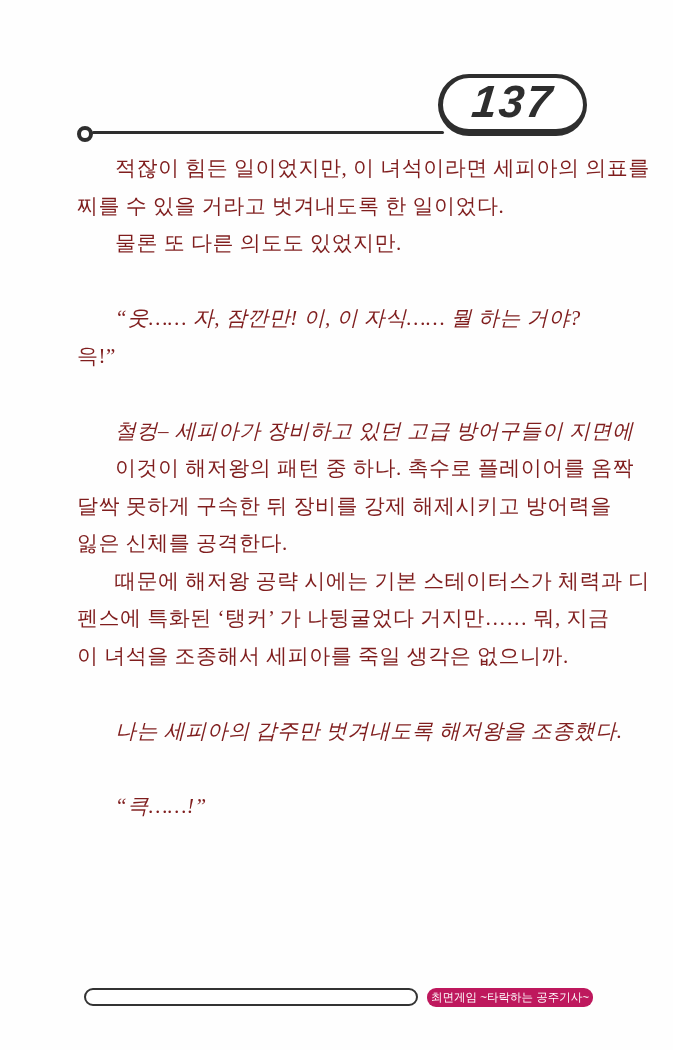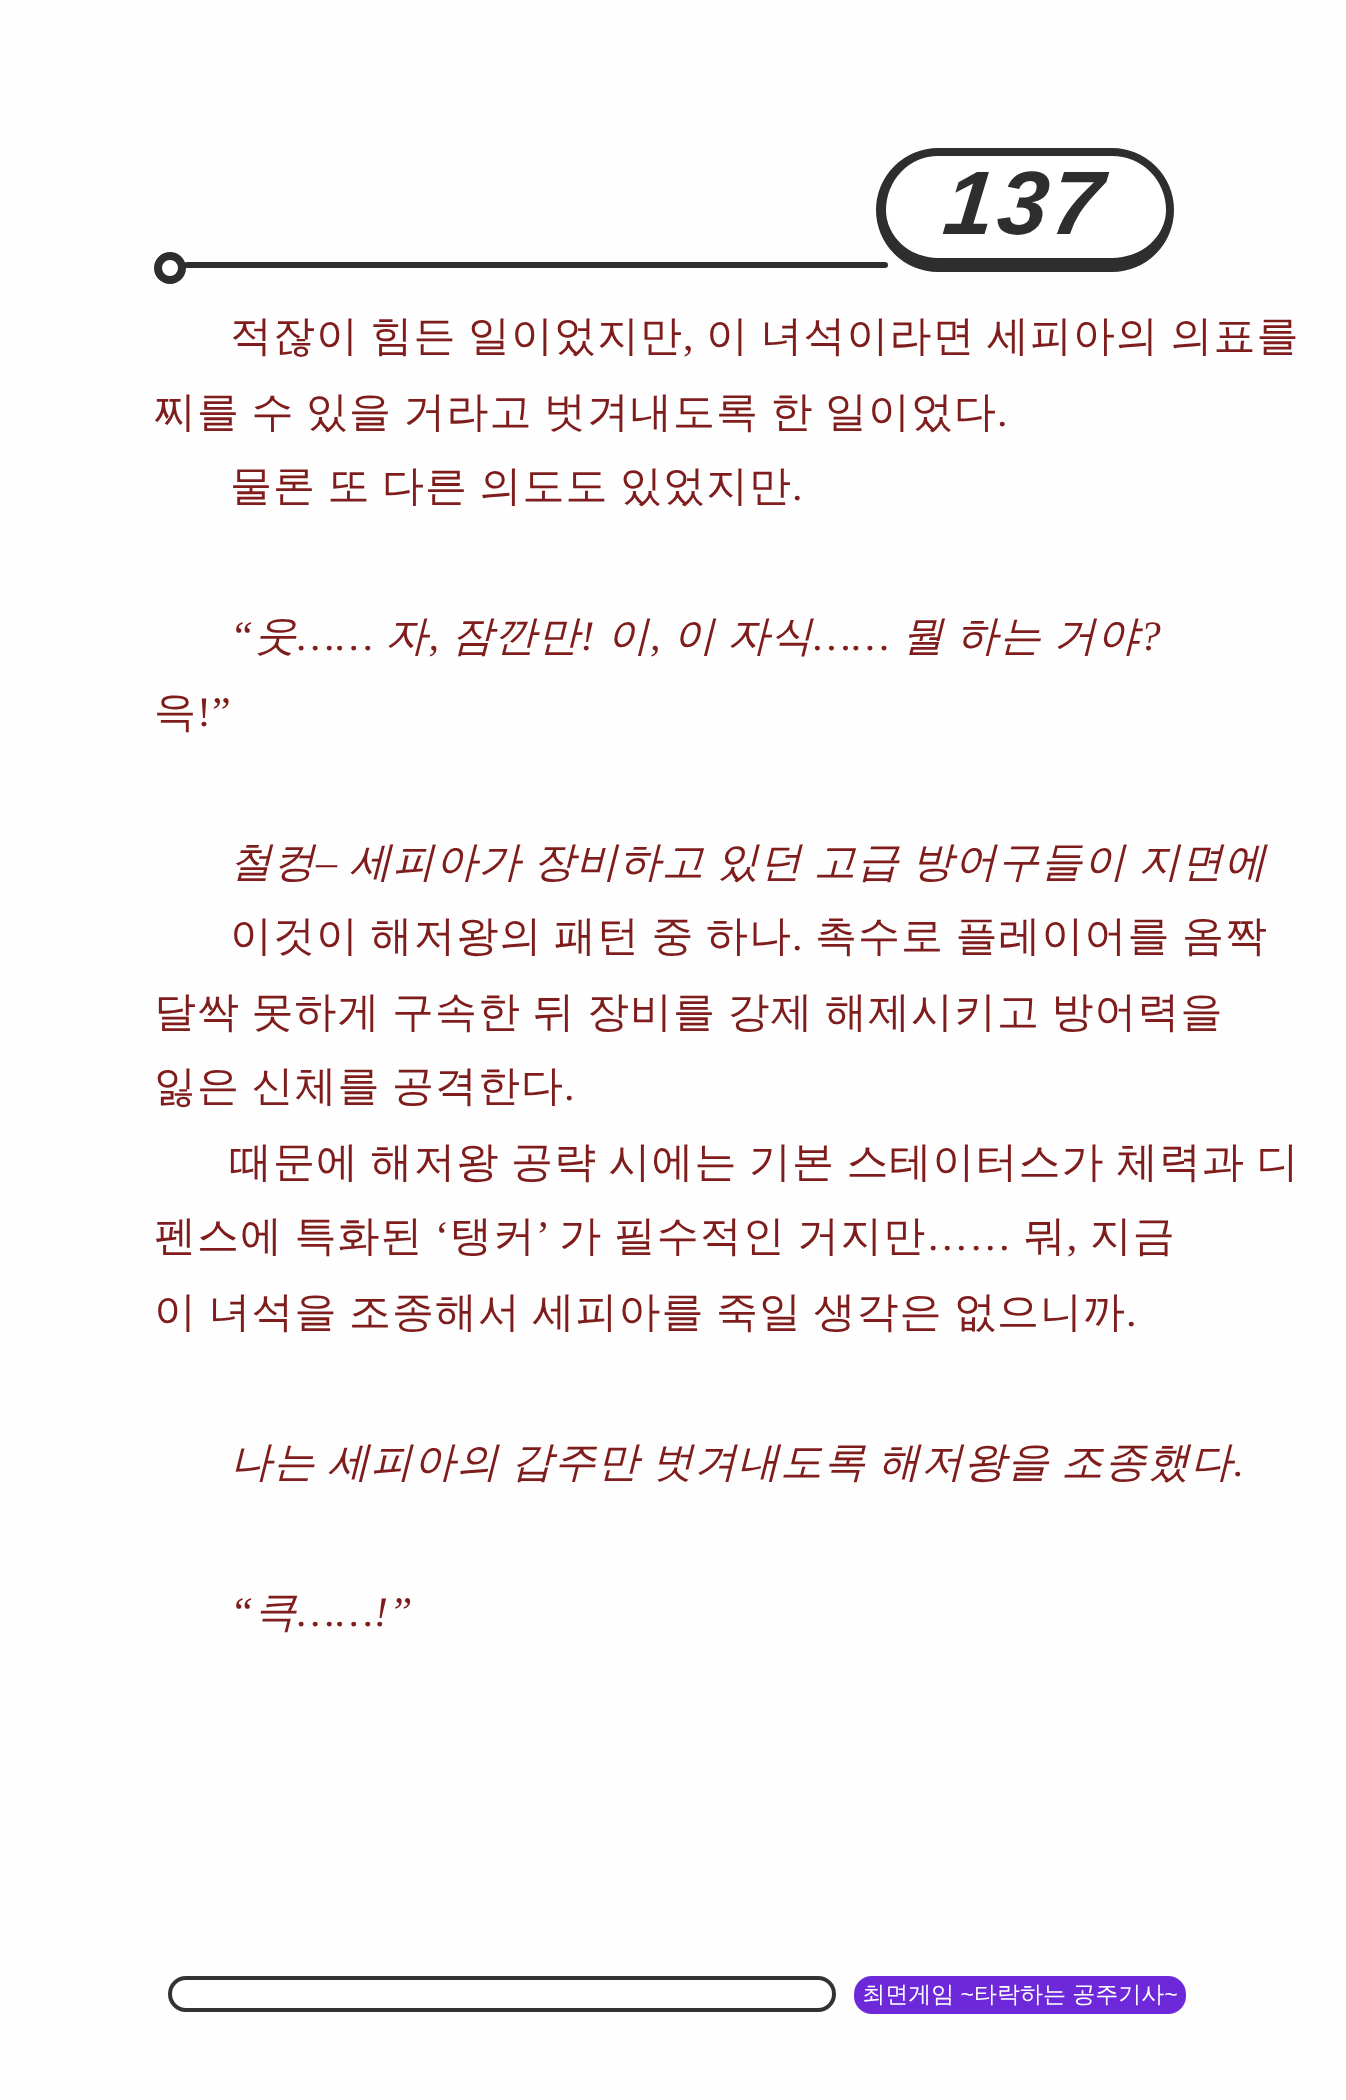--- a/index.html
+++ b/index.html
@@ -95,21 +95,21 @@
     border: 2.5px solid #333333;
     border-radius: 11px;
     background: #ffffff;
   }
   .footer-badge {
     position: absolute;
     left: 427px;
     top: 988px;
     width: 166px;
     height: 19px;
-    background: #6d28d9;
+    background: #be185d;
     border-radius: 9px;
     color: #ffffff;
     font-family: "Liberation Sans", "DejaVu Sans", sans-serif;
     font-size: 11.5px;
     display: flex;
     align-items: center;
     justify-content: center;
     white-space: nowrap;
   }
 </style>
@@ -128,21 +128,21 @@
       <div class="line indent">적잖이 힘든 일이었지만, 이 녀석이라면 세피아의 의표를</div>
       <div class="line">찌를 수 있을 거라고 벗겨내도록 한 일이었다.</div>
       <div class="line indent">물론 또 다른 의도도 있었지만.</div>
       <div class="line indent gap">“웃…… 자, 잠깐만! 이, 이 자식…… 뭘 하는 거야?</div>
       <div class="line">윽!”</div>
       <div class="line indent gap">철컹– 세피아가 장비하고 있던 고급 방어구들이 지면에</div>
       <div class="line indent">이것이 해저왕의 패턴 중 하나. 촉수로 플레이어를 옴짝</div>
       <div class="line">달싹 못하게 구속한 뒤 장비를 강제 해제시키고 방어력을</div>
       <div class="line">잃은 신체를 공격한다.</div>
       <div class="line indent">때문에 해저왕 공략 시에는 기본 스테이터스가 체력과 디</div>
-      <div class="line">펜스에 특화된 ‘탱커’ 가 필수적인 거지만…… 뭐, 지금</div>
+      <div class="line">펜스에 특화된 ‘탱커’ 가 나뒹굴었다 거지만…… 뭐, 지금</div>
       <div class="line">이 녀석을 조종해서 세피아를 죽일 생각은 없으니까.</div>
       <div class="line indent gap">나는 세피아의 갑주만 벗겨내도록 해저왕을 조종했다.</div>
       <div class="line indent gap">“큭……!”</div>
     </div>
 
   <div class="footer-capsule"></div>
   <div class="footer-badge">
     <span>최면게임 ~타락하는 공주기사~</span>
   </div>
 

